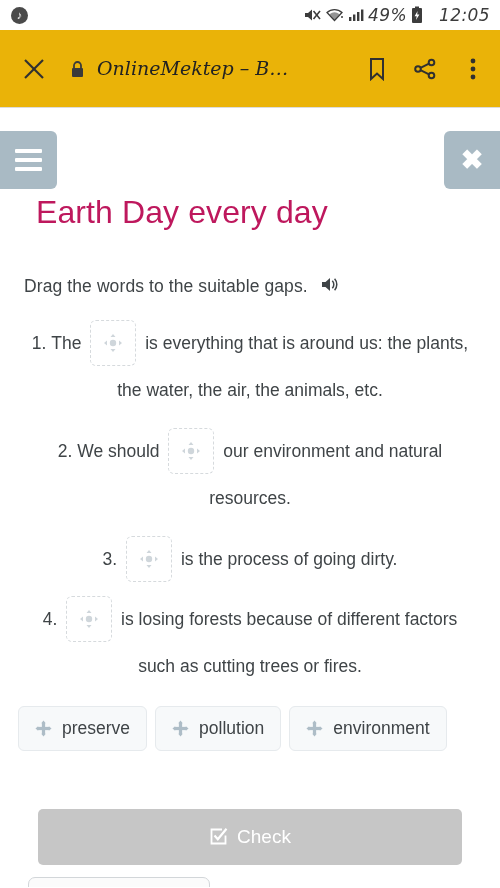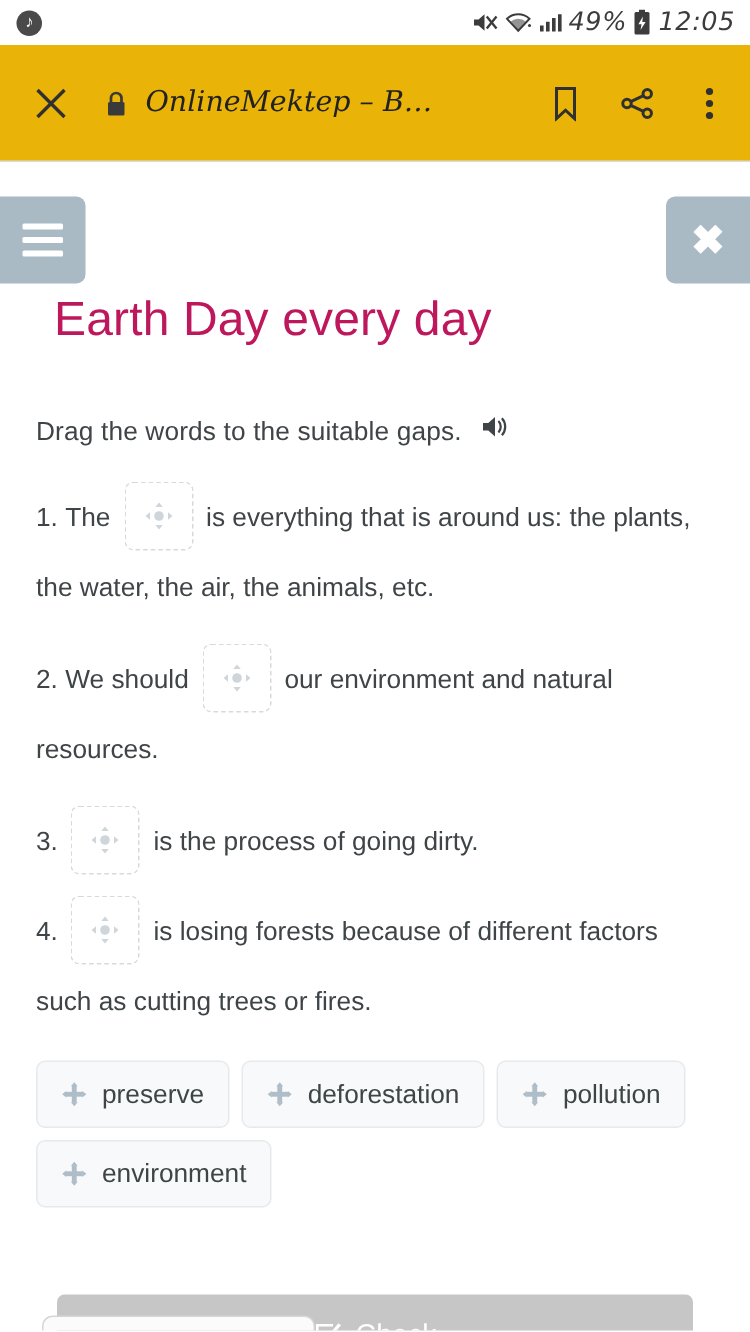--- a/index.html
+++ b/index.html
@@ -37,21 +37,21 @@
     align-items: center;
     gap: 4px;
     color: #3c3c3c;
     font-size: 16px;
     font-family: "DejaVu Sans", sans-serif;
     letter-spacing: 0.4px;
     justify-content: space-between;
   }
   .status-right .st-ico { display: block; }
   .status-pct { font-size: 17px; font-style: italic; }
-  .status-clock { font-size: 17px; font-style: italic; margin-left: 1px; }
+  .status-clock { font-size: 17px; font-style: italic; margin-left: 12px; }
 
   
   .browser-bar {
     height: 78px;
     display: flex;
     align-items: center;
     padding: 0 14px 0 16px;
     border-bottom: 1px solid #dcdcdc;
     background: #eab308;
   }
@@ -144,21 +144,21 @@
     padding: 0 24px;
     margin-top: 45px;
   }
   .instruction-text {
     font-size: 17.5px;
     font-weight: normal;
     color: #3f4447;
     letter-spacing: 0.1px;
   }
 
-  .questions { padding: 0 24px; margin-top: 22px; }
+  .questions { padding: 0 24px; margin-top: 22px; text-align: center; }
 
   .question {
     font-size: 17.5px;
     color: #3f4447;
     line-height: 46px;
     margin-bottom: 13px;
   }
   .question .qtext { vertical-align: middle; }
 
   .gap-slot {
@@ -176,21 +176,21 @@
   .gap-slot .move-ico {
     position: absolute;
     left: 50%; top: 50%;
     transform: translate(-50%, -50%);
   }
 
   .word-bank {
     display: flex;
     flex-wrap: wrap;
     gap: 8px;
-    padding: 0 24px;
+    padding: 0 18px;
     margin-top: 16px;
   }
   .word-chip {
     display: inline-flex;
     align-items: center;
     gap: 10px;
     background: #f7f9fa;
     border: 1px solid #e6eaed;
     border-radius: 6px;
     padding: 11px 16px;
@@ -392,36 +392,28 @@
         <rect x="3.2" y="7.7" width="12.6" height="3.6" fill="#aebdc7"></rect>
       </svg>
       <span>preserve</span>
     </div>
     <div class="word-chip">
       <svg width="17" height="17" viewBox="0 0 19 19">
         <path d="M9.5 0.5 L12 3.5 H7 Z M9.5 18.5 L7 15.5 H12 Z M0.5 9.5 L3.5 7 V12 Z M18.5 9.5 L15.5 12 V7 Z" fill="#aebdc7"></path>
         <rect x="7.7" y="3.2" width="3.6" height="12.6" fill="#aebdc7"></rect>
         <rect x="3.2" y="7.7" width="12.6" height="3.6" fill="#aebdc7"></rect>
       </svg>
-      <span>deforestation</span>
+      <span>pollution</span>
     </div>
     <div class="word-chip">
       <svg width="17" height="17" viewBox="0 0 19 19">
         <path d="M9.5 0.5 L12 3.5 H7 Z M9.5 18.5 L7 15.5 H12 Z M0.5 9.5 L3.5 7 V12 Z M18.5 9.5 L15.5 12 V7 Z" fill="#aebdc7"></path>
         <rect x="7.7" y="3.2" width="3.6" height="12.6" fill="#aebdc7"></rect>
         <rect x="3.2" y="7.7" width="12.6" height="3.6" fill="#aebdc7"></rect>
       </svg>
-      <span>pollution</span>
-    </div>
-    <div class="word-chip">
-      <svg width="17" height="17" viewBox="0 0 19 19">
-        <path d="M9.5 0.5 L12 3.5 H7 Z M9.5 18.5 L7 15.5 H12 Z M0.5 9.5 L3.5 7 V12 Z M18.5 9.5 L15.5 12 V7 Z" fill="#aebdc7"></path>
-        <rect x="7.7" y="3.2" width="3.6" height="12.6" fill="#aebdc7"></rect>
-        <rect x="3.2" y="7.7" width="12.6" height="3.6" fill="#aebdc7"></rect>
-      </svg>
       <span>environment</span>
     </div>
   </div>
 
   <button class="check-button">
     <svg width="19" height="19" viewBox="0 0 19 19">
       <path d="M16.5 8.5 V16.5 H2.5 V2.5 H13" fill="none" stroke="#ffffff" stroke-width="1.8"></path>
       <path d="M5.5 8.5 L8.8 12.2 L17.5 1.8" fill="none" stroke="#ffffff" stroke-width="2.2"></path>
     </svg>
     <span>Check</span>

